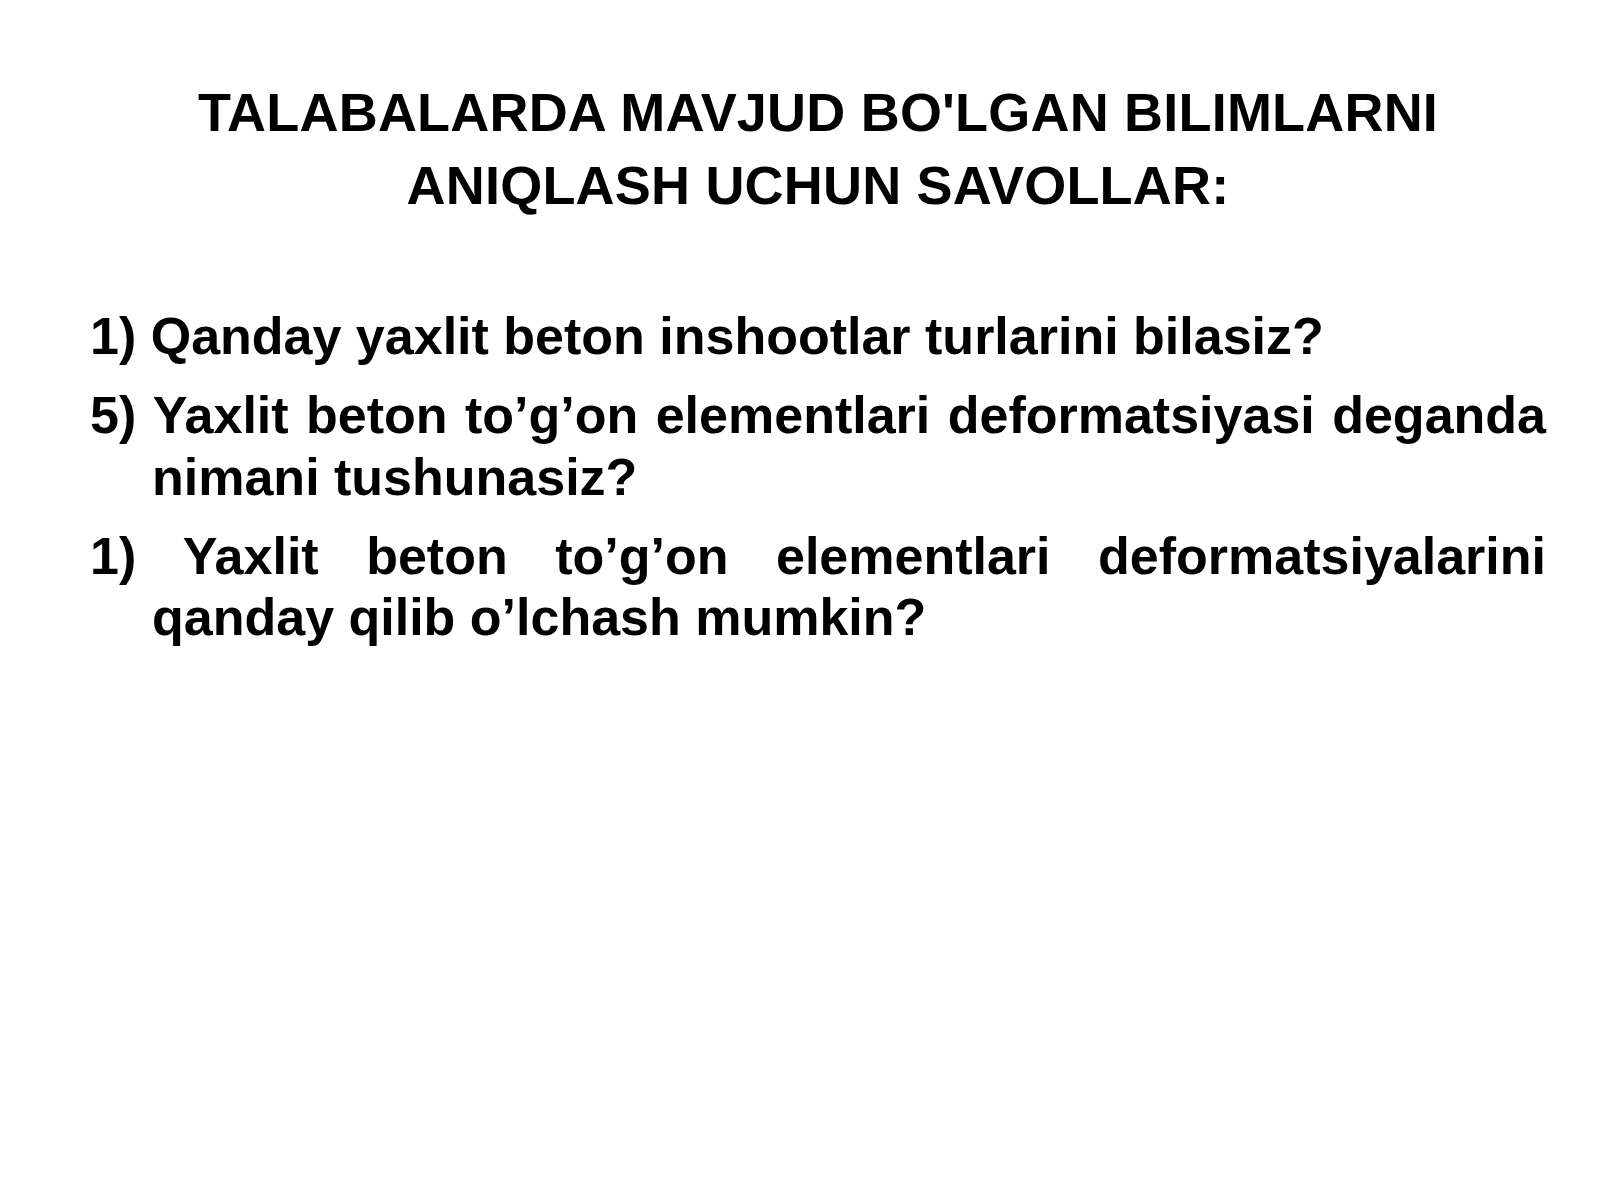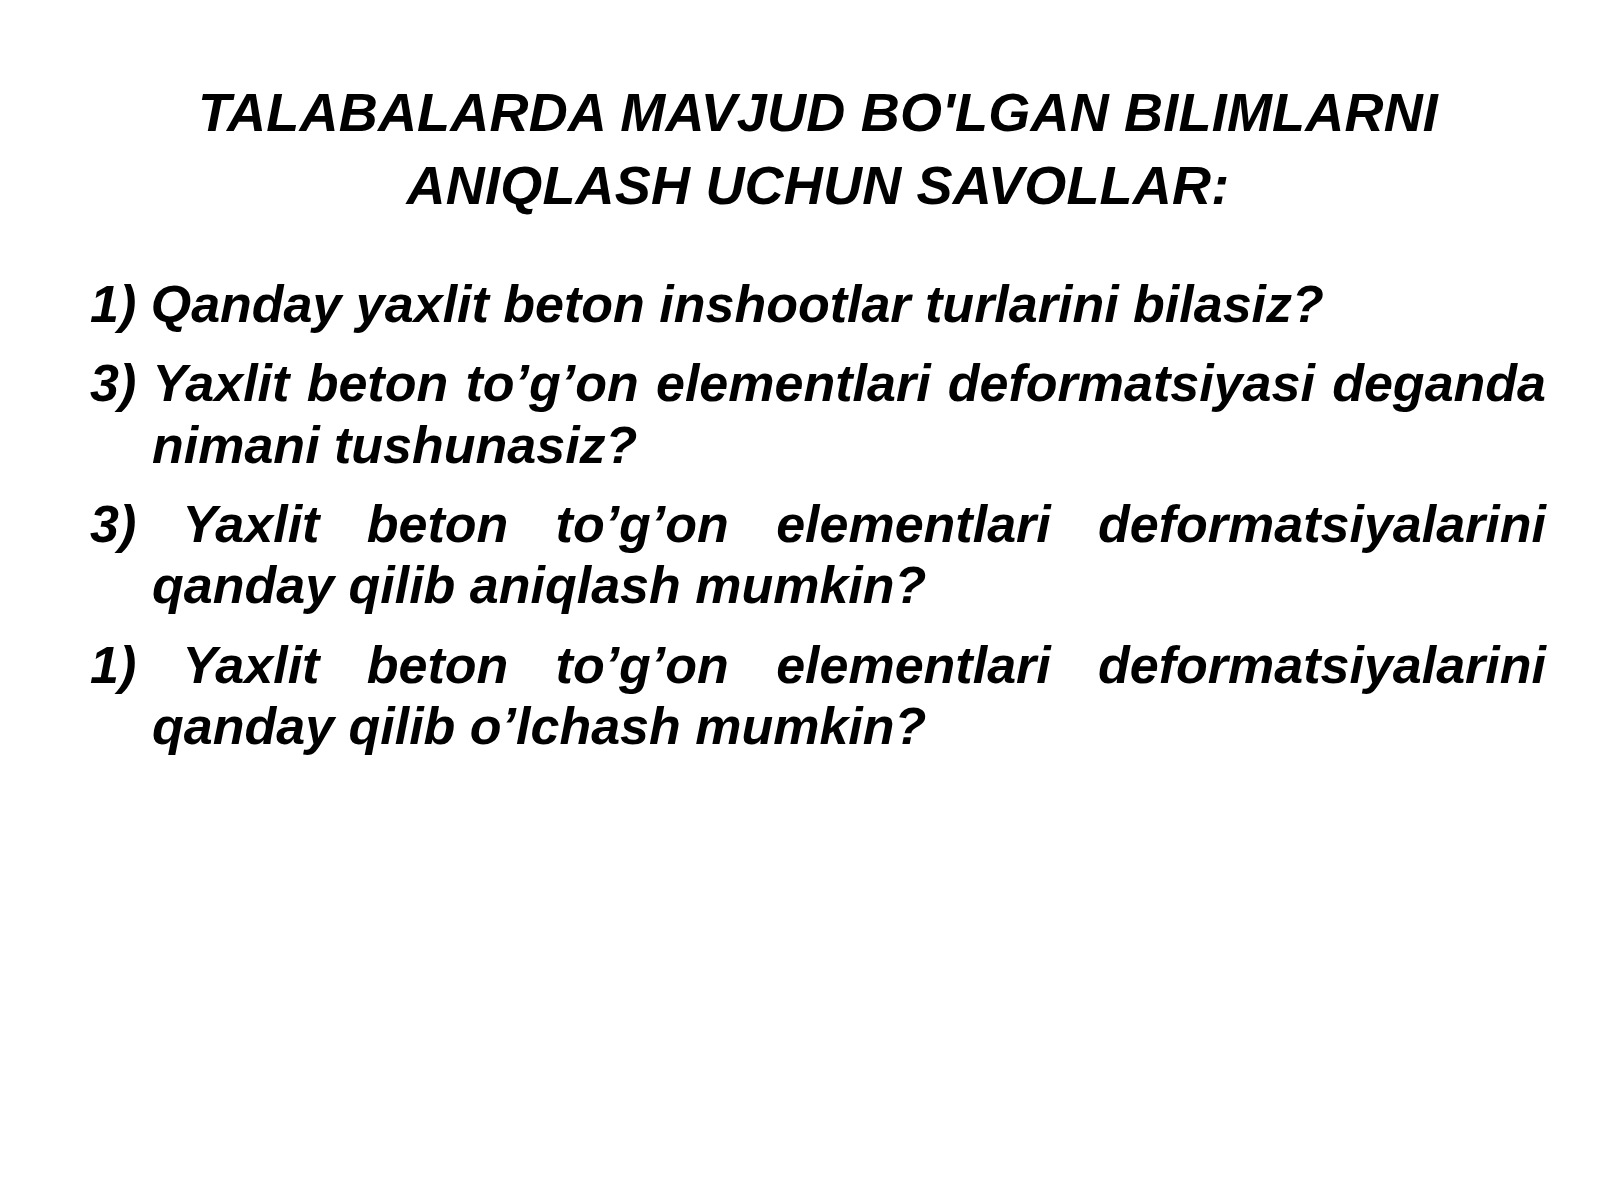--- a/index.html
+++ b/index.html
@@ -13,32 +13,31 @@
     font-family: "Liberation Sans", sans-serif;
     color: #000000;
     overflow: hidden;
   }
   .slide {
     width: 1600px;
     height: 1200px;
     box-sizing: border-box;
     padding: 60px 54px 0 90px;
     position: relative;
-    font-style: italic;
   }
   .slide-title {
     font-size: 54px;
     font-weight: bold;
     text-align: center;
     line-height: 1.35;
     letter-spacing: 0.2px;
     margin: 16px 30px 0 30px;
   }
   .questions {
-    margin-top: 52px;
+    margin-top: 84px;
   }
   .question {
     font-size: 52px;
     font-weight: bold;
     line-height: 1.18;
     text-align: justify;
     text-justify: inter-word;
     margin: 0 0 18px 0;
     padding-left: 62px;
     text-indent: -62px;
@@ -49,18 +48,17 @@
 </style>
 </head>
 <body>
 
 <div class="slide">
 
   <h1 class="slide-title">TALABALARDA MAVJUD BO'LGAN BILIMLARNI  ANIQLASH UCHUN SAVOLLAR:</h1>
 
   <div class="questions">
     <p class="question">1) Qanday yaxlit beton inshootlar turlarini bilasiz?</p>
-    <p class="question">3) Yaxlit beton to’g’on elementlari deformatsiyasi deganda nimani tushunasiz?</p>
-    <p class="question">3) Yaxlit beton to’g’on elementlari deformatsiyalarini qanday qilib aniqlash mumkin?</p>
+    <p class="question">5) Yaxlit beton to’g’on elementlari deformatsiyasi deganda nimani tushunasiz?</p>
     <p class="question">1) Yaxlit beton to’g’on elementlari deformatsiyalarini qanday qilib o’lchash mumkin?</p>
   </div>
 
 </div>
 
 </body></html>

